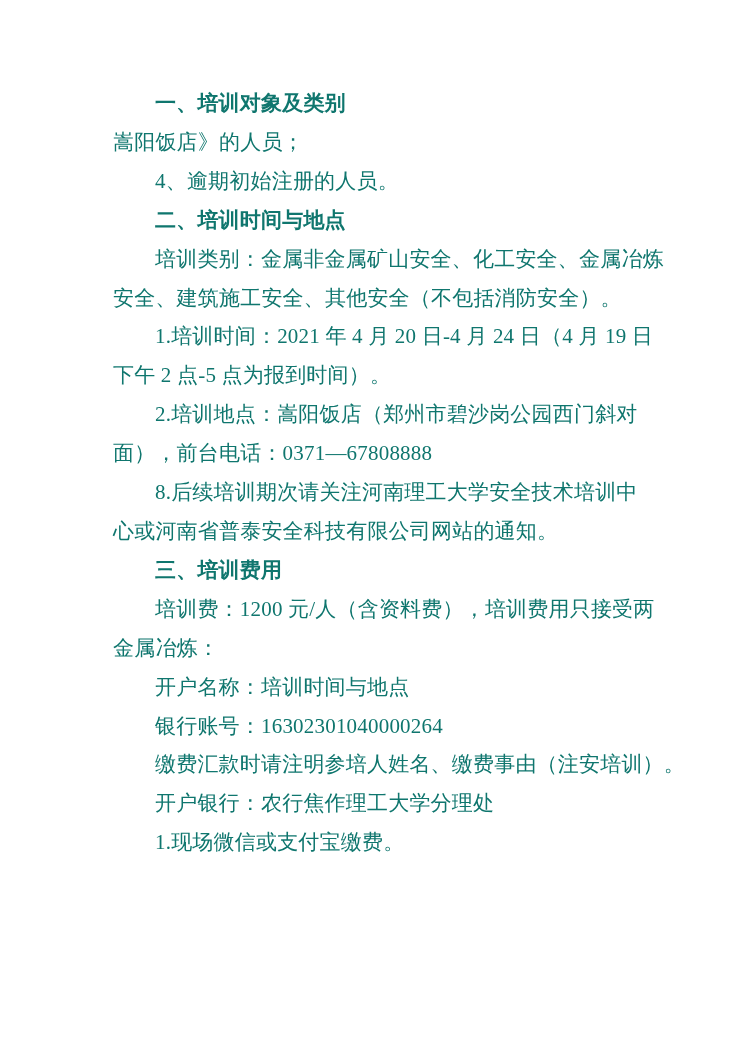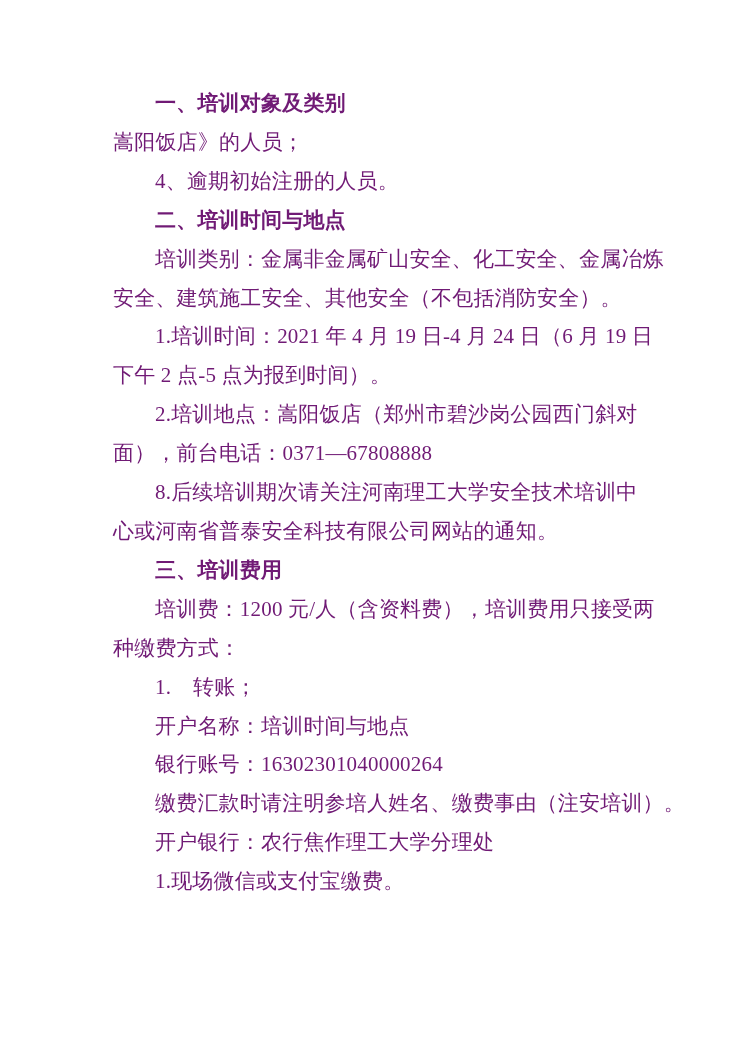--- a/index.html
+++ b/index.html
@@ -26,58 +26,55 @@
     text-align: left;
     letter-spacing: 0.2px;
   }
   .line.first { padding-left: 42px; }   
   .paragraph.heading .line { font-weight: bold; }
 </style>
 </head>
 <body>
 
 <div class="page">
-  <div class="text-block" id="doc-body" style="color: #701a75;">
+  <div class="text-block" id="doc-body" style="color: #0f766e;">
       <div class="paragraph heading">
         <div class="line first">一、培训对象及类别</div>
       </div>
       <div class="paragraph">
         <div class="line">嵩阳饭店》的人员；</div>
       </div>
       <div class="paragraph">
         <div class="line first">4、逾期初始注册的人员。</div>
       </div>
       <div class="paragraph heading">
         <div class="line first">二、培训时间与地点</div>
       </div>
       <div class="paragraph">
         <div class="line first">培训类别：金属非金属矿山安全、化工安全、金属冶炼</div>
         <div class="line">安全、建筑施工安全、其他安全（不包括消防安全）。</div>
       </div>
       <div class="paragraph">
-        <div class="line first">1.培训时间：2021 年 4 月 19 日-4 月 24 日（6 月 19 日</div>
+        <div class="line first">1.培训时间：2021 年 4 月 20 日-4 月 24 日（4 月 19 日</div>
         <div class="line">下午 2 点-5 点为报到时间）。</div>
       </div>
       <div class="paragraph">
         <div class="line first">2.培训地点：嵩阳饭店（郑州市碧沙岗公园西门斜对</div>
         <div class="line">面），前台电话：0371—67808888</div>
       </div>
       <div class="paragraph">
         <div class="line first">8.后续培训期次请关注河南理工大学安全技术培训中</div>
         <div class="line">心或河南省普泰安全科技有限公司网站的通知。</div>
       </div>
       <div class="paragraph heading">
         <div class="line first">三、培训费用</div>
       </div>
       <div class="paragraph">
         <div class="line first">培训费：1200 元/人（含资料费），培训费用只接受两</div>
-        <div class="line">种缴费方式：</div>
-      </div>
-      <div class="paragraph">
-        <div class="line first">1.    转账；</div>
+        <div class="line">金属冶炼：</div>
       </div>
       <div class="paragraph">
         <div class="line first">开户名称：培训时间与地点</div>
       </div>
       <div class="paragraph">
         <div class="line first">银行账号：16302301040000264</div>
       </div>
       <div class="paragraph">
         <div class="line first">缴费汇款时请注明参培人姓名、缴费事由（注安培训）。</div>
       </div>

